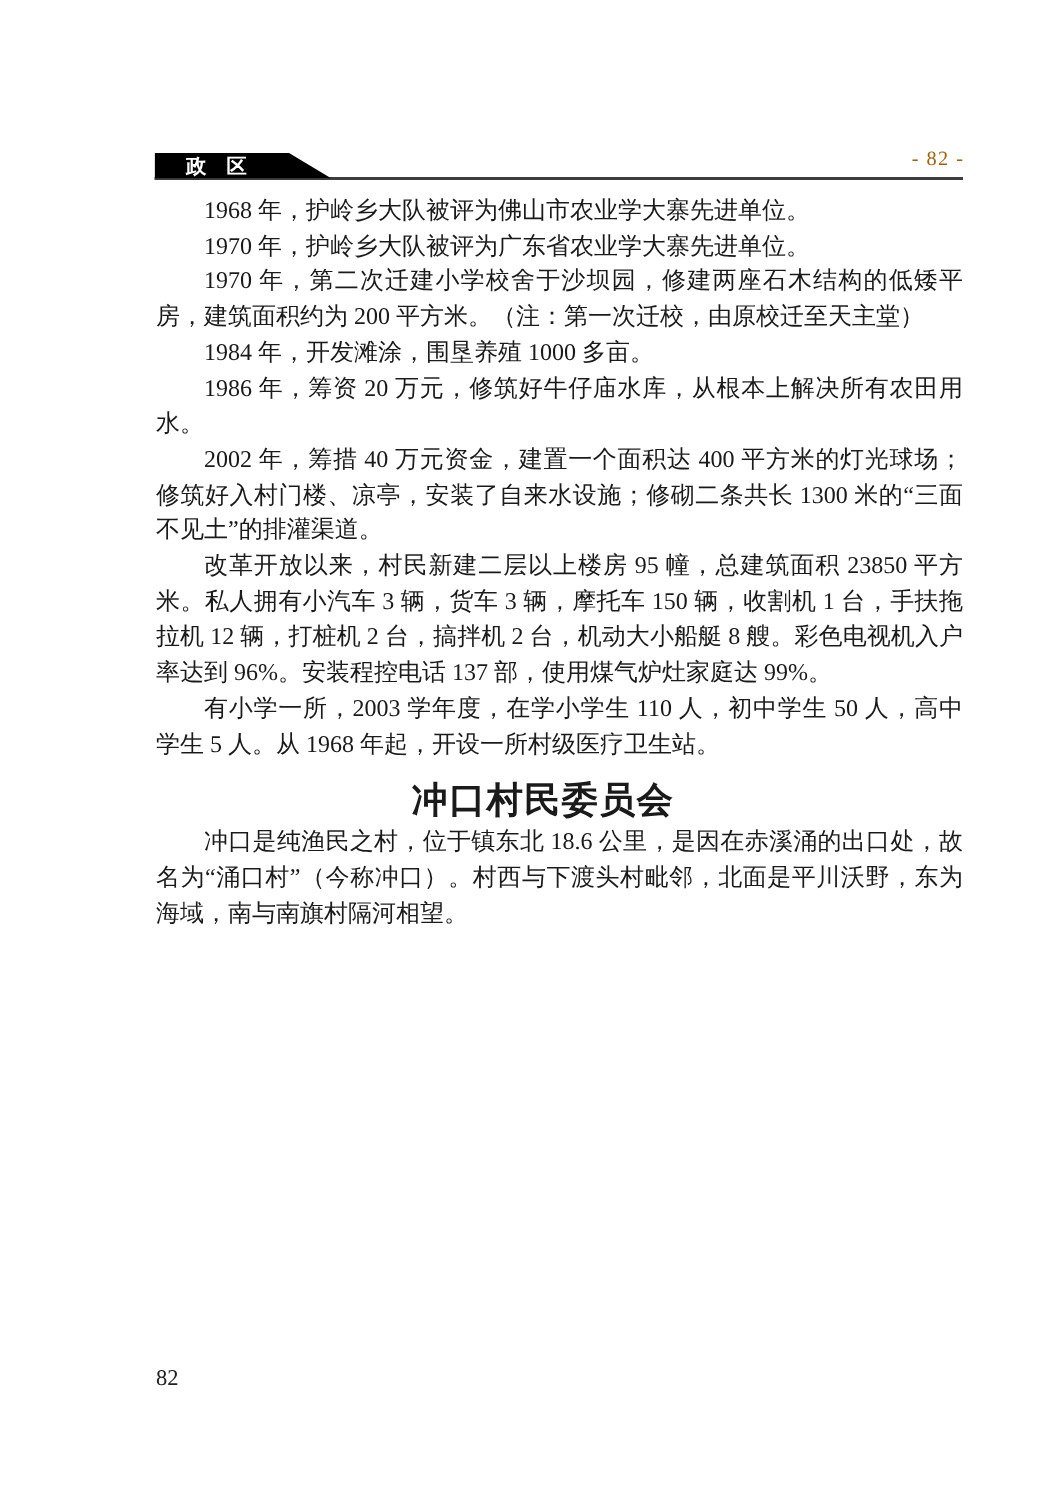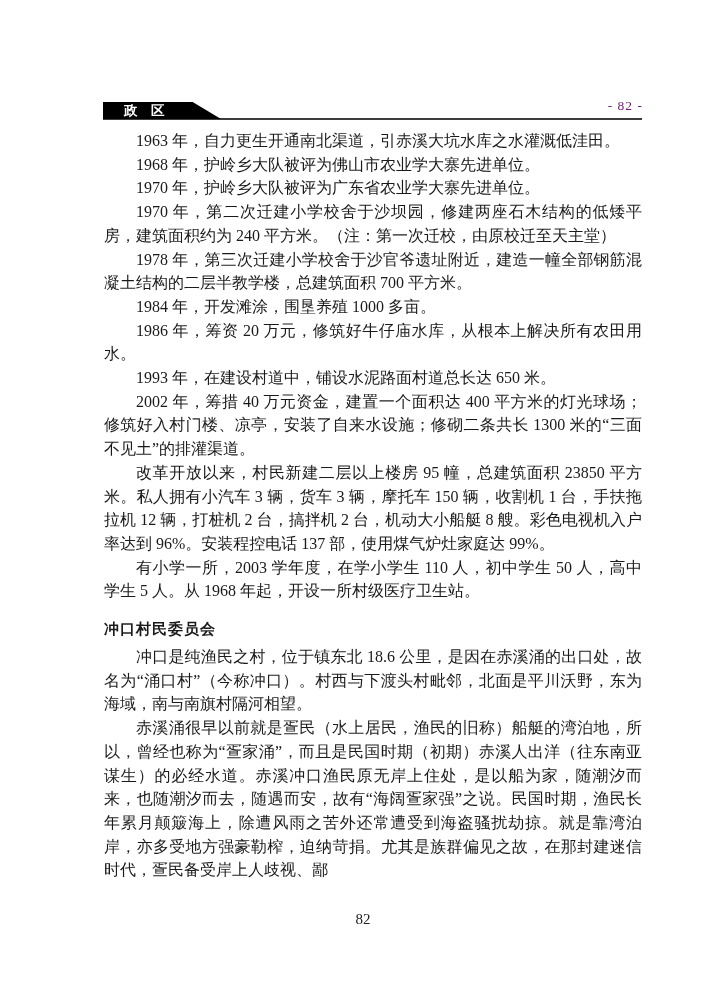--- a/index.html
+++ b/index.html
@@ -49,91 +49,86 @@
     line-height: 17px;
     color: var(--banner-text);
     white-space: nowrap;
   }
   .page-marker {
     position: absolute;
     top: 53px;
     right: 64px;
     font-size: 13.5px;
     line-height: 18px;
-    color: #701a75;
+    color: #a16207;
     letter-spacing: 1px;
   }
   
   .doc-body {
     position: absolute;
     left: 104px;
     top: 85px;
     width: 538px;
     font-size: 16px;
     line-height: 23.7px;
     text-align: justify;
   }
   .doc-body p.para {
     margin: 0;
     text-indent: 2em;
   }
   .section-heading {
     margin: 12px 22px 2px 0;
     font-family: "Liberation Sans", "DejaVu Sans", sans-serif;
     font-weight: bold;
-    font-size: 15px;
+    font-size: 24px;
     line-height: 28px;
-    text-align: left;
+    text-align: center;
     letter-spacing: 1px;
   }
   
   .page-number {
     position: absolute;
     left: 104px;
     top: 867px;
     width: 538px;
     padding-right: 20px;
-    text-align: center;
     font-size: 15px;
     color: #222222;
   }
 </style>
 </head>
 <body>
 
 <div class="page">
 
   <div class="header-rule"></div>
 
   <div class="header-banner">
     <span class="banner-title">政　区</span>
   </div>
 
   <div class="page-marker">- 82 -</div>
 
   <div class="doc-body">
 
     <div>
-        <p class="para">1963 年，自力更生开通南北渠道，引赤溪大坑水库之水灌溉低洼田。</p>
         <p class="para">1968 年，护岭乡大队被评为佛山市农业学大寨先进单位。</p>
         <p class="para">1970 年，护岭乡大队被评为广东省农业学大寨先进单位。</p>
-        <p class="para">1970 年，第二次迁建小学校舍于沙坝园，修建两座石木结构的低矮平房，建筑面积约为 240 平方米。（注：第一次迁校，由原校迁至天主堂）</p>
-        <p class="para">1978 年，第三次迁建小学校舍于沙官爷遗址附近，建造一幢全部钢筋混凝土结构的二层半教学楼，总建筑面积 700 平方米。</p>
+        <p class="para">1970 年，第二次迁建小学校舍于沙坝园，修建两座石木结构的低矮平房，建筑面积约为 200 平方米。（注：第一次迁校，由原校迁至天主堂）</p>
         <p class="para">1984 年，开发滩涂，围垦养殖 1000 多亩。</p>
         <p class="para">1986 年，筹资 20 万元，修筑好牛仔庙水库，从根本上解决所有农田用水。</p>
-        <p class="para">1993 年，在建设村道中，铺设水泥路面村道总长达 650 米。</p>
         <p class="para">2002 年，筹措 40 万元资金，建置一个面积达 400 平方米的灯光球场；修筑好入村门楼、凉亭，安装了自来水设施；修砌二条共长 1300 米的“三面不见土”的排灌渠道。</p>
         <p class="para">改革开放以来，村民新建二层以上楼房 95 幢，总建筑面积 23850 平方米。私人拥有小汽车 3 辆，货车 3 辆，摩托车 150 辆，收割机 1 台，手扶拖拉机 12 辆，打桩机 2 台，搞拌机 2 台，机动大小船艇 8 艘。彩色电视机入户率达到 96%。安装程控电话 137 部，使用煤气炉灶家庭达 99%。</p>
         <p class="para">有小学一所，2003 学年度，在学小学生 110 人，初中学生 50 人，高中学生 5 人。从 1968 年起，开设一所村级医疗卫生站。</p>
       </div>
 
     <h2 class="section-heading">冲口村民委员会</h2>
 
     <div>
         <p class="para">冲口是纯渔民之村，位于镇东北 18.6 公里，是因在赤溪涌的出口处，故名为“涌口村”（今称冲口）。村西与下渡头村毗邻，北面是平川沃野，东为海域，南与南旗村隔河相望。</p>
-        <p class="para">赤溪涌很早以前就是疍民（水上居民，渔民的旧称）船艇的湾泊地，所以，曾经也称为“疍家涌”，而且是民国时期（初期）赤溪人出洋（往东南亚谋生）的必经水道。赤溪冲口渔民原无岸上住处，是以船为家，随潮汐而来，也随潮汐而去，随遇而安，故有“海阔疍家强”之说。民国时期，渔民长年累月颠簸海上，除遭风雨之苦外还常遭受到海盗骚扰劫掠。就是靠湾泊岸，亦多受地方强豪勒榨，迫纳苛捐。尤其是族群偏见之故，在那封建迷信时代，疍民备受岸上人歧视、鄙</p>
       </div>
 
   </div>
 
   <div class="page-number">82</div>
 
 </div>
 
 </body></html>

